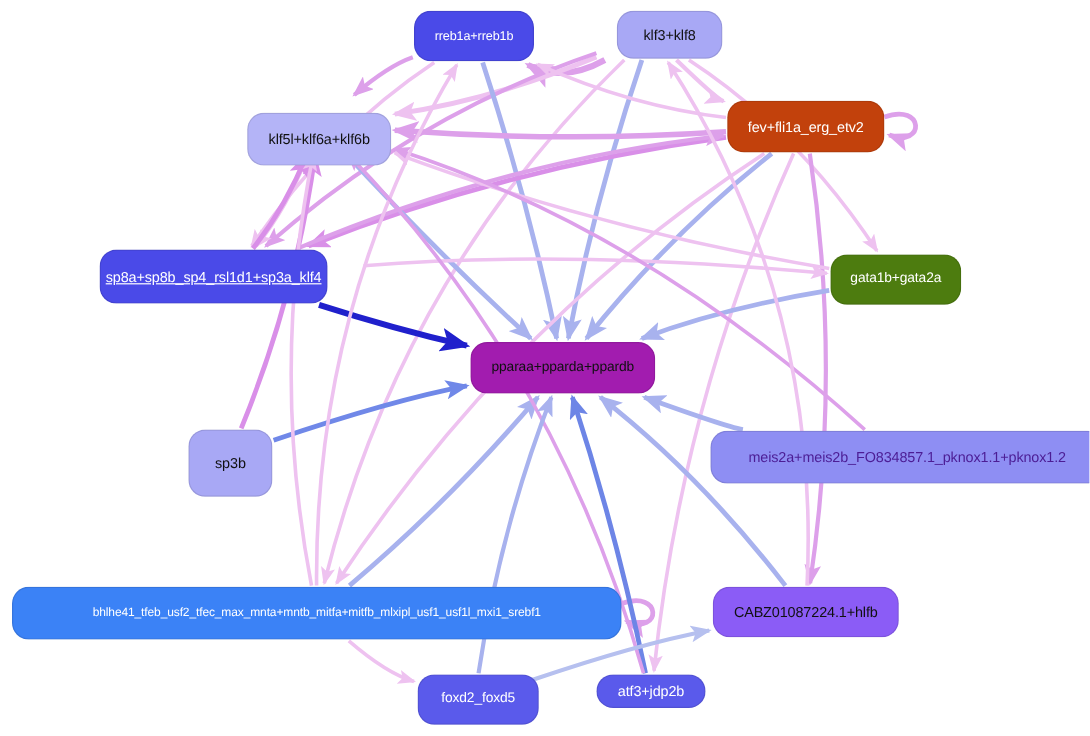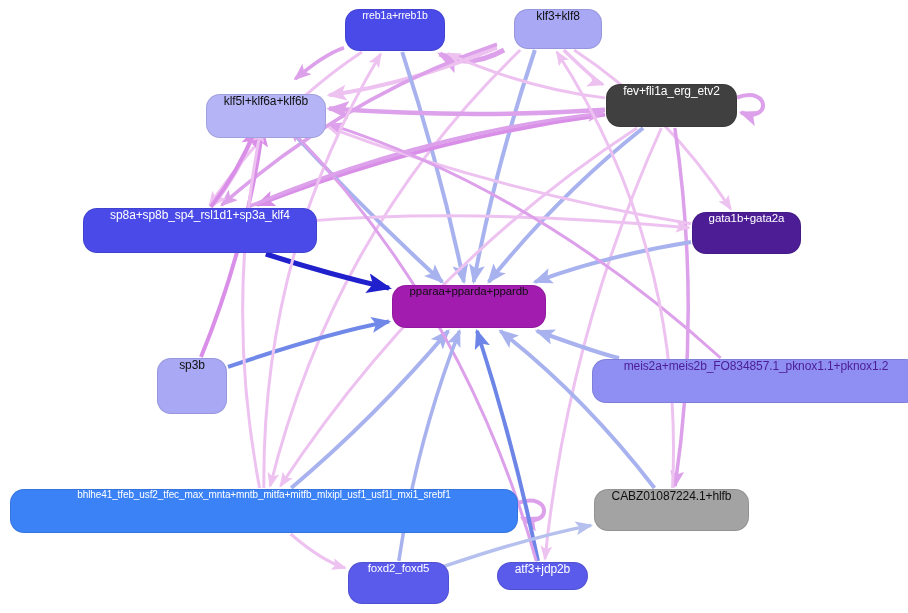--- a/index.html
+++ b/index.html
@@ -21,20 +21,21 @@
     position: absolute;
     left: 0;
     top: 0;
     width: 908px;
     height: 613px;
   }
   .gnode {
     position: absolute;
     box-sizing: border-box;
     display: flex;
+    align-items: center;
     justify-content: center;
     border-radius: 14px;
     border: 1px solid rgba(0,0,0,0.10);
     white-space: nowrap;
     text-align: center;
     line-height: 1;
     letter-spacing: -0.1px;
   }
   .gnode .glabel {
     display: block;
@@ -117,42 +118,42 @@
   <div id="node-layer">
       <div class="gnode" style="left: 345px; top: 9px; width: 100px; height: 42px; background: rgb(74, 74, 232); color: rgb(255, 255, 255); font-size: 12px;">
         <span class="glabel" style="font-size: 10.5px;">rreb1a+rreb1b</span>
       </div>
       <div class="gnode" style="left: 498px; top: 9px; width: 88px; height: 40px; background: rgb(168, 168, 245); color: rgb(16, 16, 16); font-size: 12px; margin-left: 16px;">
         <span class="glabel">klf3+klf8</span>
       </div>
       <div class="gnode" style="left: 206px; top: 94px; width: 120px; height: 44px; background: rgb(180, 180, 247); color: rgb(16, 16, 16); font-size: 12px;">
         <span class="glabel">klf5l+klf6a+klf6b</span>
       </div>
-      <div class="gnode" style="left: 606px; top: 84px; width: 131px; height: 43px; background: #404040; color: rgb(255, 255, 255); font-size: 12px;">
+      <div class="gnode" style="left: 606px; top: 84px; width: 131px; height: 43px; background: #c2410c; color: rgb(255, 255, 255); font-size: 12px;">
         <span class="glabel">fev+fli1a_erg_etv2</span>
       </div>
-      <div class="gnode" style="left: 83px; top: 208px; width: 234px; height: 45px; background: rgb(74, 74, 232); color: rgb(255, 255, 255); font-size: 12px;">
+      <div class="gnode" style="left: 83px; top: 208px; width: 190px; height: 45px; background: rgb(74, 74, 232); color: rgb(255, 255, 255); font-size: 12px; text-decoration: underline;">
         <span class="glabel">sp8a+sp8b_sp4_rsl1d1+sp3a_klf4</span>
       </div>
-      <div class="gnode" style="left: 692px; top: 212px; width: 109px; height: 42px; background: #4c1d95; color: rgb(255, 255, 255); font-size: 12px;">
+      <div class="gnode" style="left: 692px; top: 212px; width: 109px; height: 42px; background: #4d7c0f; color: rgb(255, 255, 255); font-size: 12px;">
         <span class="glabel" style="font-size: 11.5px;">gata1b+gata2a</span>
       </div>
       <div class="gnode" style="left: 392px; top: 285px; width: 154px; height: 43px; background: #a21caf; color: rgb(16, 16, 16); font-size: 12px;">
         <span class="glabel" style="font-size: 11.5px;">pparaa+pparda+ppardb</span>
       </div>
       <div class="gnode" style="left: 157px; top: 358px; width: 70px; height: 56px; background: rgb(168, 168, 245); color: rgb(16, 16, 16); font-size: 12px;">
         <span class="glabel">sp3b</span>
       </div>
       <div class="gnode" style="left: 592px; top: 359px; width: 328px; height: 44px; background: rgb(142, 142, 243); color: #4c1d95; font-size: 12px;">
         <span class="glabel">meis2a+meis2b_FO834857.1_pknox1.1+pknox1.2</span>
       </div>
       <div class="gnode" style="left: 10px; top: 489px; width: 508px; height: 44px; background: #3b82f6; color: rgb(255, 255, 255); font-size: 10px;">
         <span class="glabel">bhlhe41_tfeb_usf2_tfec_max_mnta+mntb_mitfa+mitfb_mlxipl_usf1_usf1l_mxi1_srebf1</span>
       </div>
-      <div class="gnode" style="left: 594px; top: 489px; width: 155px; height: 42px; background: #a3a3a3; color: rgb(16, 16, 16); font-size: 12px;">
+      <div class="gnode" style="left: 594px; top: 489px; width: 155px; height: 42px; background: #8b5cf6; color: rgb(16, 16, 16); font-size: 12px;">
         <span class="glabel">CABZ01087224.1+hlfb</span>
       </div>
       <div class="gnode" style="left: 348px; top: 562px; width: 101px; height: 42px; background: rgb(90, 90, 235); color: rgb(255, 255, 255); font-size: 12px;">
         <span class="glabel" style="font-size: 11.5px;">foxd2_foxd5</span>
       </div>
       <div class="gnode" style="left: 497px; top: 562px; width: 91px; height: 28px; background: rgb(90, 90, 235); color: rgb(255, 255, 255); font-size: 12px;">
         <span class="glabel">atf3+jdp2b</span>
       </div>
     </div>
 </div>

